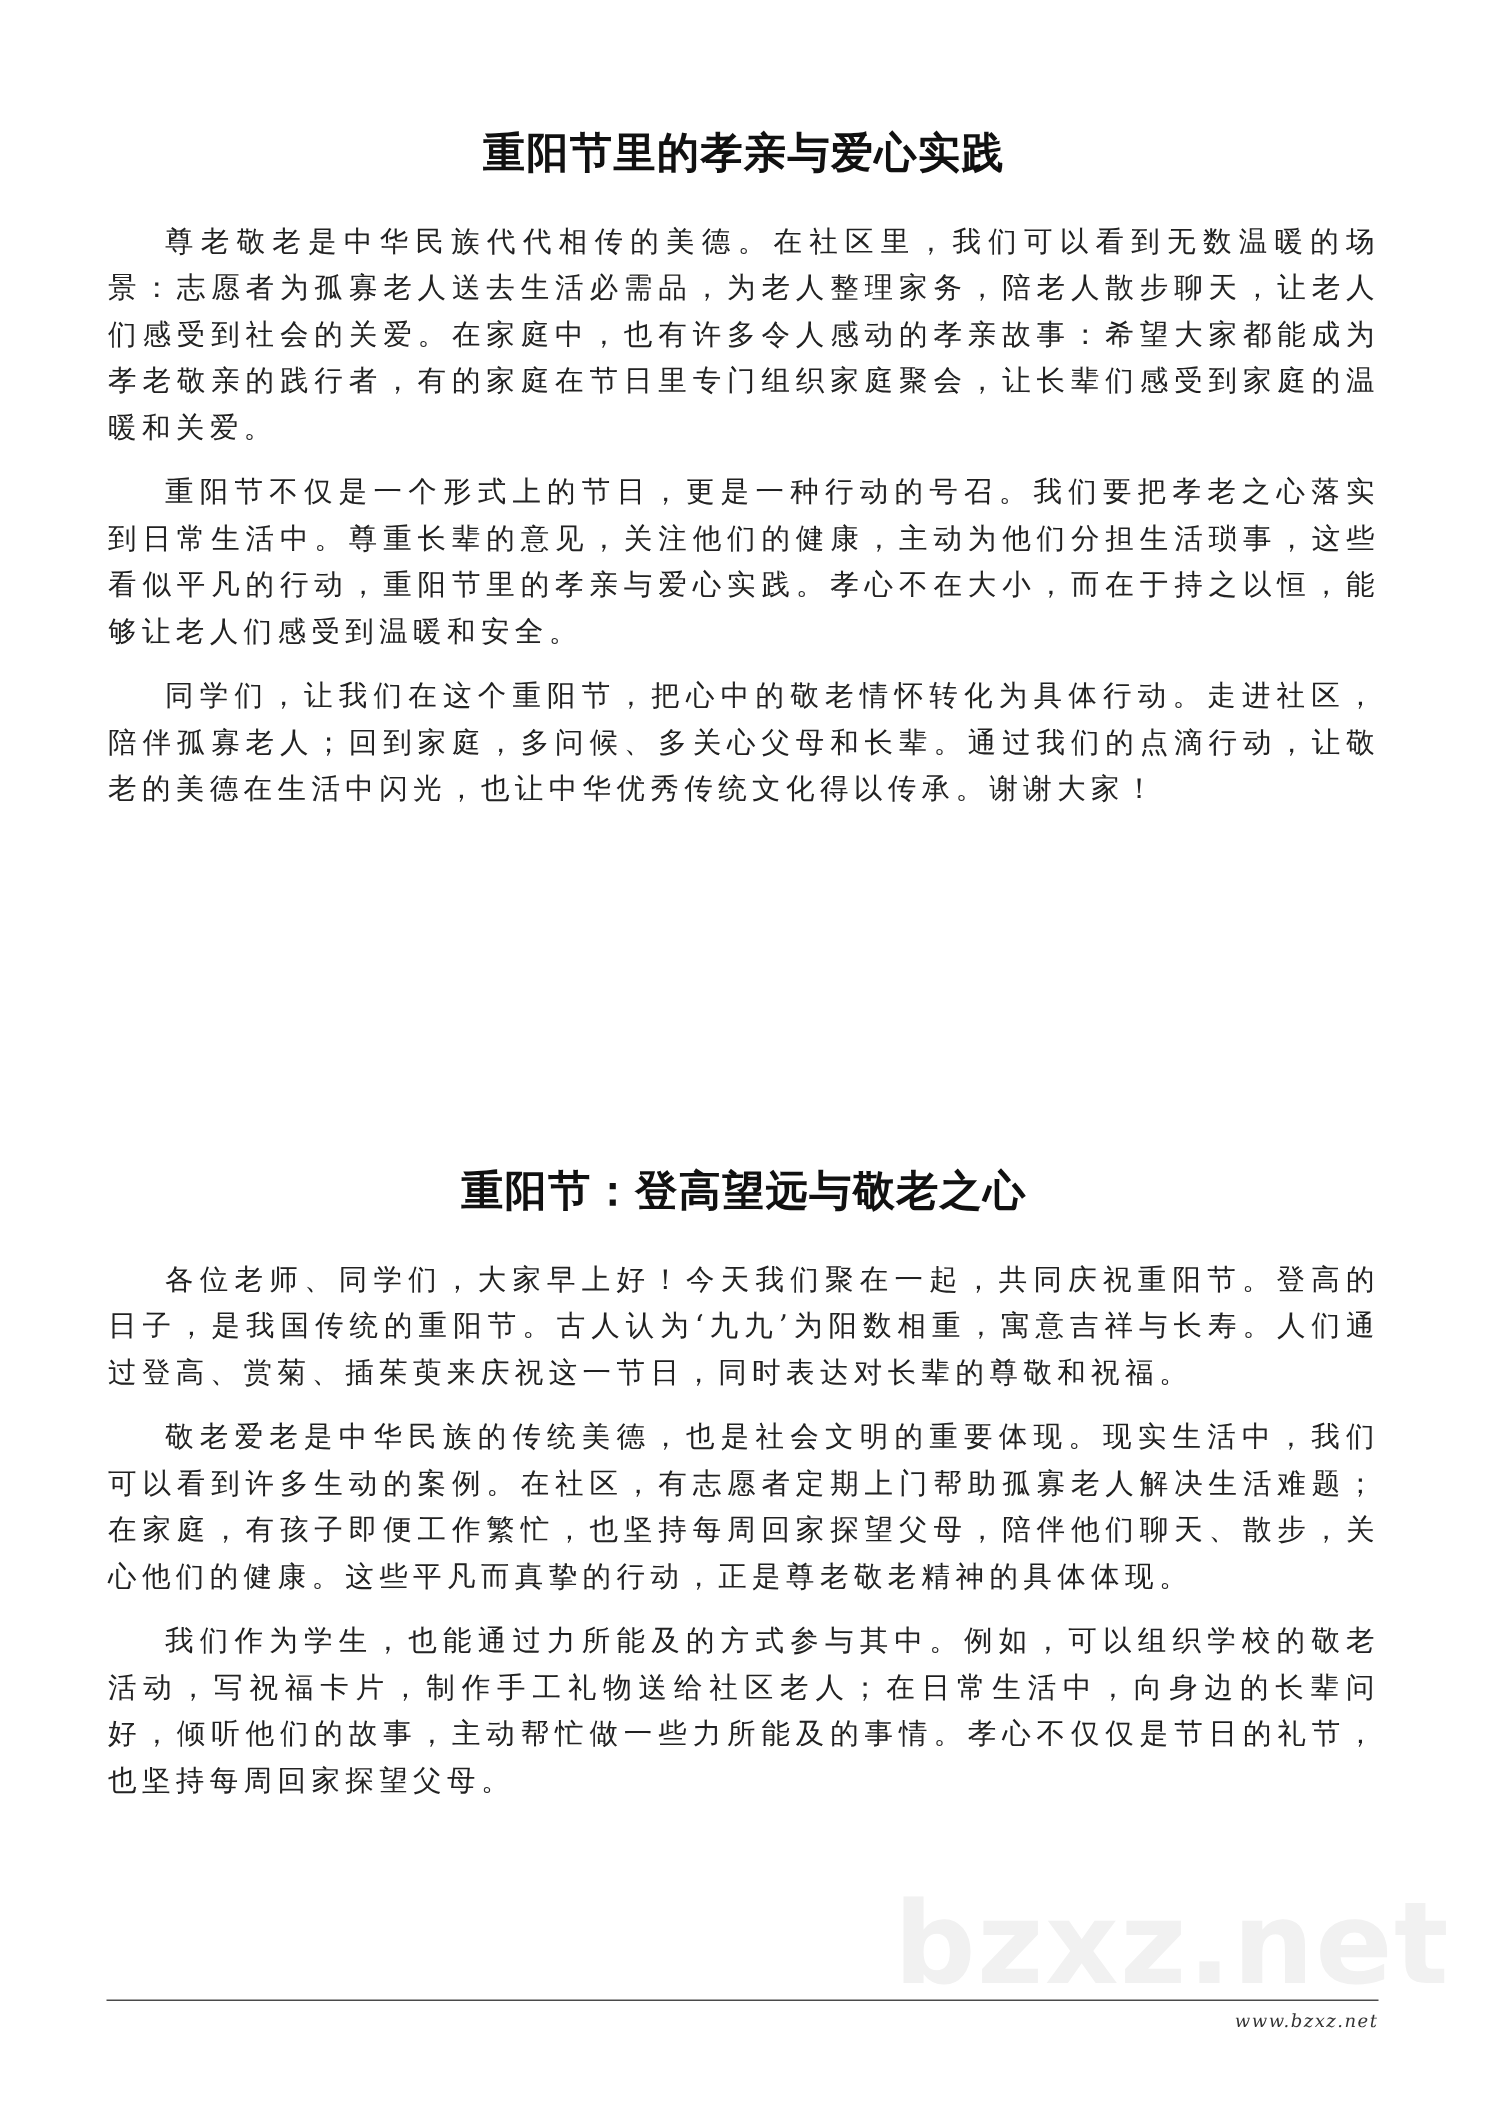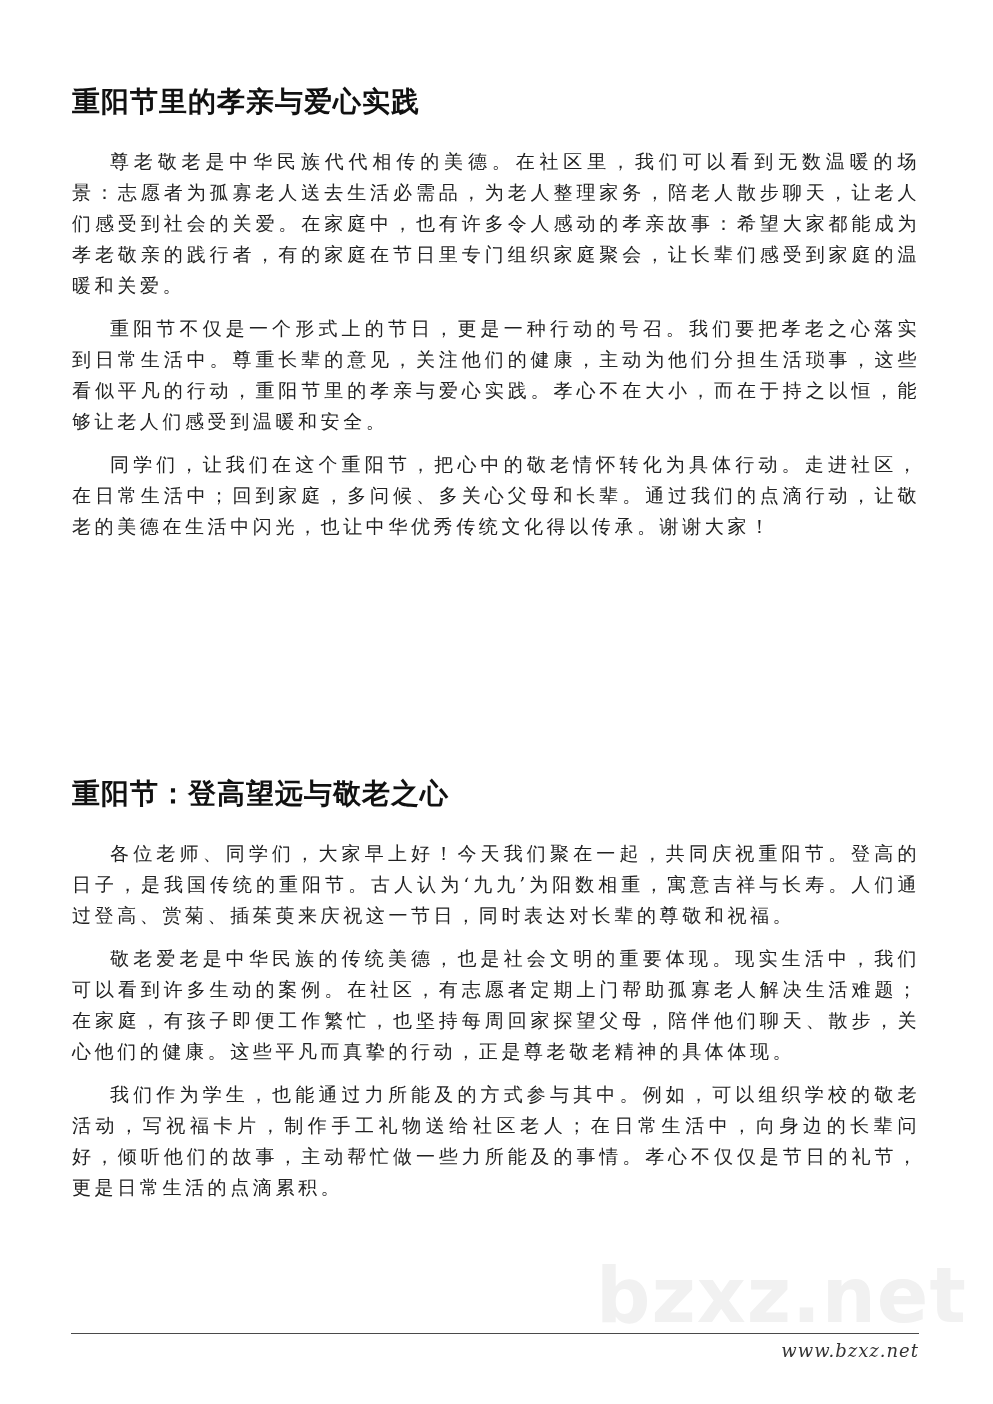--- a/index.html
+++ b/index.html
@@ -23,21 +23,21 @@
     .article {
       position: absolute;
       left: 72px;
       width: 848px;
     }
     .article-1 { top: 82px; }
     .article-2 { top: 734px; margin-top: 40px; }
 
     .title {
       margin: 0;
-      text-align: left;
+      text-align: center;
       font-family: "DejaVu Sans", "Liberation Sans", sans-serif;
       font-weight: bold;
       font-size: 28px;
       line-height: 40px;
       letter-spacing: 1px;
       color: #111111;
       height: 40px;
     }
     .body {
       margin-top: 24px;
@@ -74,45 +74,45 @@
       width: 848px;
       height: 1px;
       background: #4a4a4a;
     }
     .footer-url {
       position: absolute;
       right: 74px;
       top: 1340px;
       font-family: "DejaVu Serif", "Liberation Serif", serif;
       font-style: italic;
-      font-size: 18px;
+      font-size: 12px;
       letter-spacing: 1px;
       color: #333333;
     }
   </style>
 </head>
 <body>
 
 <div class="page">
 
   <section class="article article-1">
     <h1 class="title">重阳节里的孝亲与爱心实践</h1>
     <div class="body">
       <p class="para">尊老敬老是中华民族代代相传的美德。在社区里，我们可以看到无数温暖的场景：志愿者为孤寡老人送去生活必需品，为老人整理家务，陪老人散步聊天，让老人们感受到社会的关爱。在家庭中，也有许多令人感动的孝亲故事：希望大家都能成为孝老敬亲的践行者，有的家庭在节日里专门组织家庭聚会，让长辈们感受到家庭的温暖和关爱。</p>
       <p class="para">重阳节不仅是一个形式上的节日，更是一种行动的号召。我们要把孝老之心落实到日常生活中。尊重长辈的意见，关注他们的健康，主动为他们分担生活琐事，这些看似平凡的行动，重阳节里的孝亲与爱心实践。孝心不在大小，而在于持之以恒，能够让老人们感受到温暖和安全。</p>
-      <p class="para">同学们，让我们在这个重阳节，把心中的敬老情怀转化为具体行动。走进社区，在日常生活中；回到家庭，多问候、多关心父母和长辈。通过我们的点滴行动，让敬老的美德在生活中闪光，也让中华优秀传统文化得以传承。谢谢大家！</p>
+      <p class="para">同学们，让我们在这个重阳节，把心中的敬老情怀转化为具体行动。走进社区，陪伴孤寡老人；回到家庭，多问候、多关心父母和长辈。通过我们的点滴行动，让敬老的美德在生活中闪光，也让中华优秀传统文化得以传承。谢谢大家！</p>
     </div>
   </section>
 
   <section class="article article-2">
     <h1 class="title">重阳节：登高望远与敬老之心</h1>
     <div class="body">
       <p class="para">各位老师、同学们，大家早上好！今天我们聚在一起，共同庆祝重阳节。登高的日子，是我国传统的重阳节。古人认为‘九九’为阳数相重，寓意吉祥与长寿。人们通过登高、赏菊、插茱萸来庆祝这一节日，同时表达对长辈的尊敬和祝福。</p>
       <p class="para">敬老爱老是中华民族的传统美德，也是社会文明的重要体现。现实生活中，我们可以看到许多生动的案例。在社区，有志愿者定期上门帮助孤寡老人解决生活难题；在家庭，有孩子即便工作繁忙，也坚持每周回家探望父母，陪伴他们聊天、散步，关心他们的健康。这些平凡而真挚的行动，正是尊老敬老精神的具体体现。</p>
-      <p class="para">我们作为学生，也能通过力所能及的方式参与其中。例如，可以组织学校的敬老活动，写祝福卡片，制作手工礼物送给社区老人；在日常生活中，向身边的长辈问好，倾听他们的故事，主动帮忙做一些力所能及的事情。孝心不仅仅是节日的礼节，更是日常生活的点滴累积。</p>
+      <p class="para">我们作为学生，也能通过力所能及的方式参与其中。例如，可以组织学校的敬老活动，写祝福卡片，制作手工礼物送给社区老人；在日常生活中，向身边的长辈问好，倾听他们的故事，主动帮忙做一些力所能及的事情。孝心不仅仅是节日的礼节，也坚持每周回家探望父母。</p>
     </div>
   </section>
 
   <div class="watermark">bzxz.net</div>
   <div class="footer-rule"></div>
   <div class="footer-url">www.bzxz.net</div>
 
 </div>
 
 </body></html>

